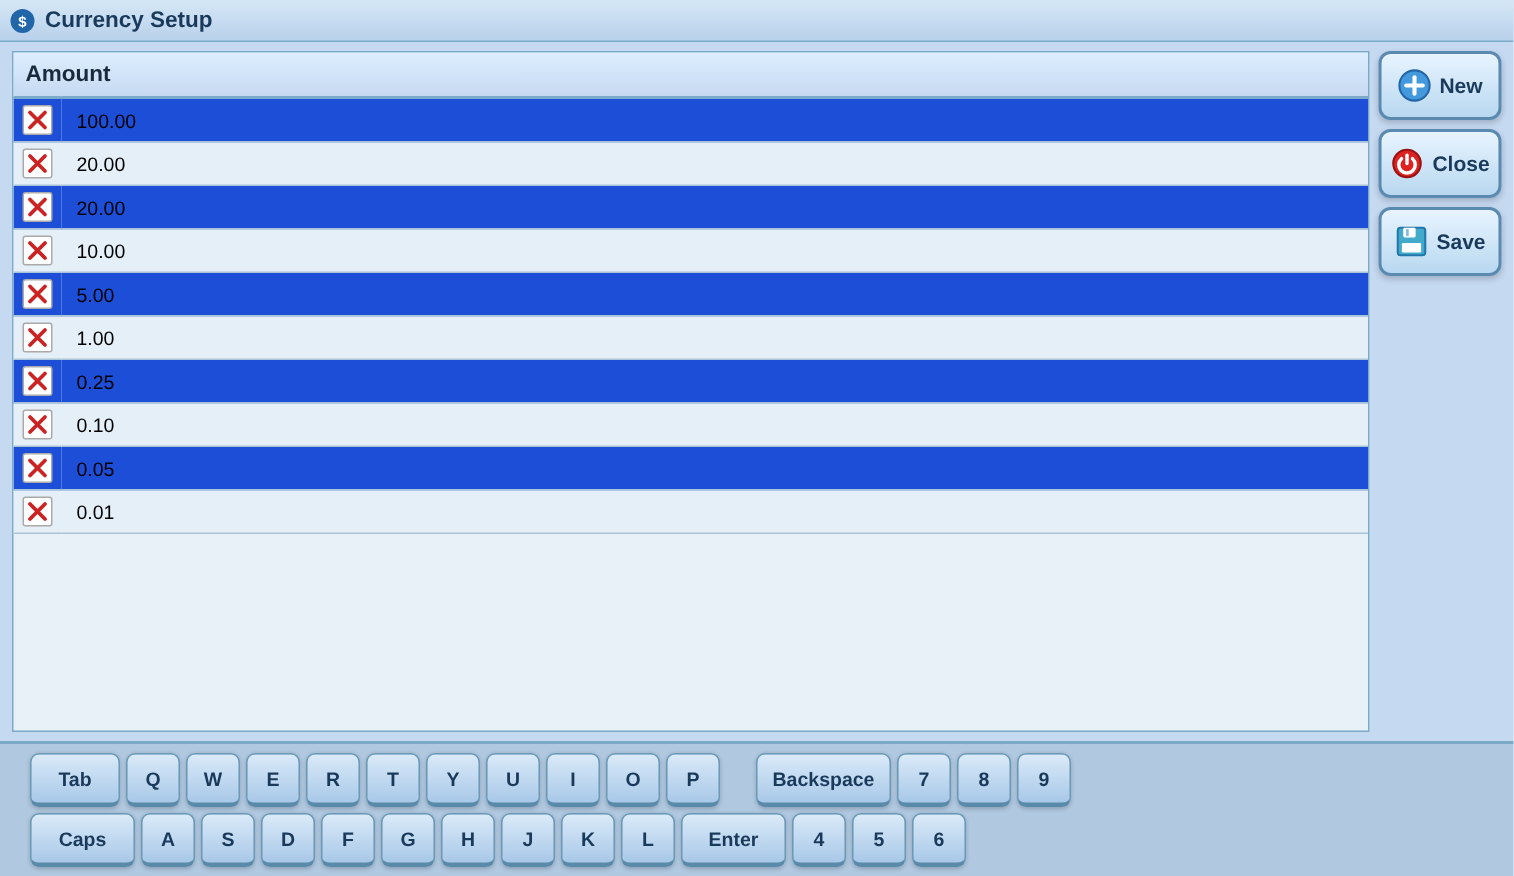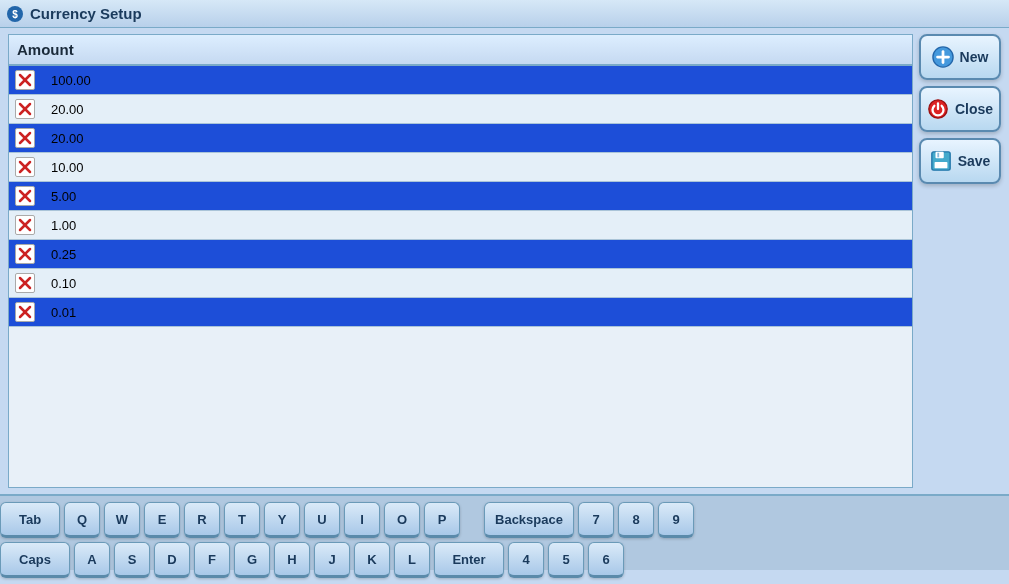--- a/index.html
+++ b/index.html
@@ -124,27 +124,28 @@
     }
 
     .btn-icon {
       width: 22px;
       height: 22px;
       flex-shrink: 0;
     }
 
     
     .keyboard-area {
-      height: 76px;
+      height: 90px;
       background: #b0c8e0;
       border-top: 2px solid #7aaac8;
       display: flex;
       flex-direction: column;
       gap: 4px;
-      padding: 6px 0;
+      padding: 6px 20px;
+      justify-content: center;
     }
 
     .keyboard-row {
       display: flex;
       gap: 4px;
       align-items: center;
     }
 
     .key {
       display: flex;
@@ -276,20 +277,31 @@
           <tr>
             <td style="width: 30px;">
     <button class="delete-btn" title="Delete">
       <svg viewBox="0 0 14 14">
         <rect width="14" height="14" fill="white" rx="2"></rect>
         <line x1="2" y1="2" x2="12" y2="12" stroke="#cc2222" stroke-width="2.5" stroke-linecap="round"></line>
         <line x1="12" y1="2" x2="2" y2="12" stroke="#cc2222" stroke-width="2.5" stroke-linecap="round"></line>
       </svg>
     </button></td>
             <td><span class="amount-value">0.10</span></td>
+          </tr>
+          <tr>
+            <td style="width: 30px;">
+    <button class="delete-btn" title="Delete">
+      <svg viewBox="0 0 14 14">
+        <rect width="14" height="14" fill="white" rx="2"></rect>
+        <line x1="2" y1="2" x2="12" y2="12" stroke="#cc2222" stroke-width="2.5" stroke-linecap="round"></line>
+        <line x1="12" y1="2" x2="2" y2="12" stroke="#cc2222" stroke-width="2.5" stroke-linecap="round"></line>
+      </svg>
+    </button></td>
+            <td><span class="amount-value">0.05</span></td>
           </tr>
           <tr>
             <td style="width: 30px;">
     <button class="delete-btn" title="Delete">
       <svg viewBox="0 0 14 14">
         <rect width="14" height="14" fill="white" rx="2"></rect>
         <line x1="2" y1="2" x2="12" y2="12" stroke="#cc2222" stroke-width="2.5" stroke-linecap="round"></line>
         <line x1="12" y1="2" x2="2" y2="12" stroke="#cc2222" stroke-width="2.5" stroke-linecap="round"></line>
       </svg>
     </button></td>

